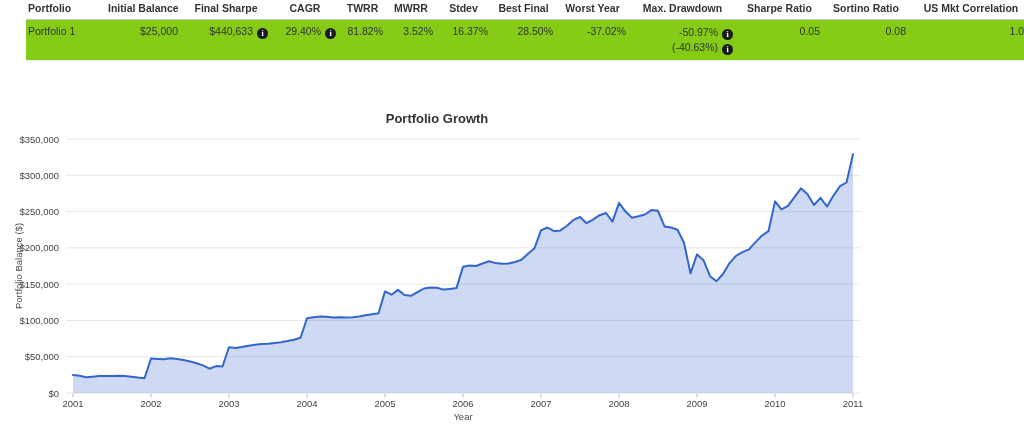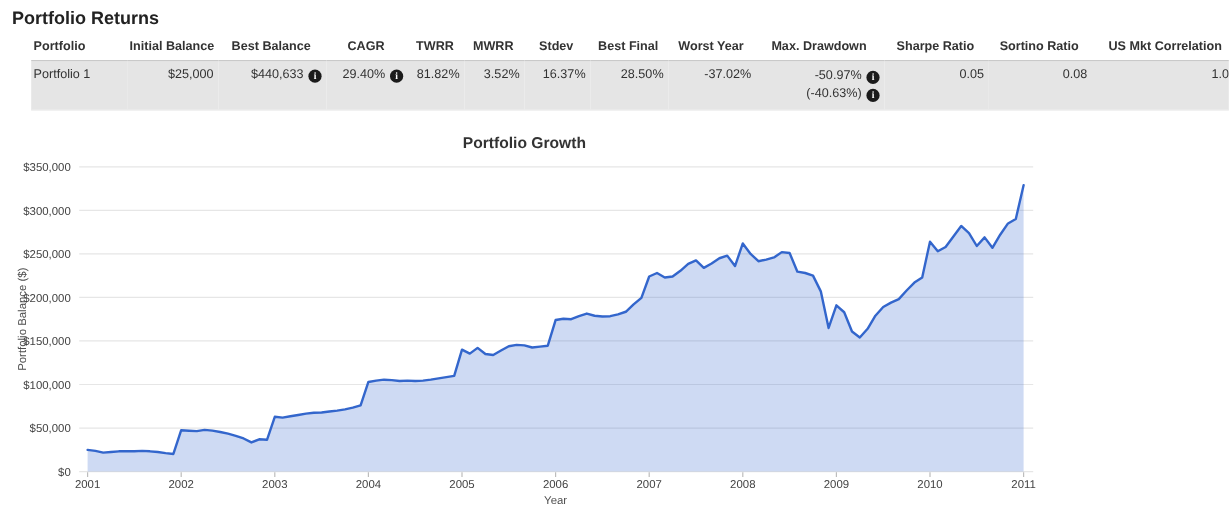--- a/index.html
+++ b/index.html
@@ -7,42 +7,41 @@
               font-family:"Liberation Sans", sans-serif; }
   .page { position:relative; width:1024px; height:428px; }
 
   .page-title { font-size:15px; font-weight:bold; color:#222; padding:7px 0 7px 10px; }
 
   table.stats { border-collapse:collapse; table-layout:fixed; width:1008px; margin-left:26px; }
   table.stats th { font-size:10.5px; font-weight:bold; color:#333; 
                    padding:2px 4px 5px 2px; border-bottom:1px solid #c9c9c9; white-space:nowrap; }
   table.stats th.col-first { text-align:left; }
   table.stats td { font-size:10.5px; color:#333; text-align:right; vertical-align:top;
-                   padding:5px 4px 5px 2px; background:#e5e5e5; border-bottom:1px solid #ebebeb;
+                   padding:5px 4px 5px 2px; background:#84cc16; border-bottom:1px solid #ebebeb;
                    white-space:nowrap; }
   table.stats td.col-first { text-align:left; }
   .mdline { line-height:15px; }
   .info { display:inline-block; width:11px; height:11px; border-radius:50%; background:#1b1b1b;
           color:#ffffff; font-size:8px; font-weight:bold; line-height:11px; text-align:center;
           margin-left:4px; transform:translateY(1px); font-family:"Liberation Serif", serif; }
 
   .footnote { margin:9px 0 0 9px; font-size:10px; color:#8a8a8a; }
   .footnote sup { font-size:8px; margin-right:2px; }
 
   #chart-svg { position:absolute; left:0; top:100px; }
   .ct  { font:bold 13px "Liberation Sans", sans-serif; fill:#333; text-anchor:middle; }
   .at  { font:9.5px "Liberation Sans", sans-serif; fill:#4d4d4d; }
   .tick{ font:9.5px "Liberation Sans", sans-serif; fill:#444; }
 </style>
 </head>
 <body>
 
 <div class="page">
 
-  <div class="page-title">Portfolio Returns</div>
 
   <table class="stats">
     <colgroup>
       <col style="width:80px">
         <col style="width:76px">
         <col style="width:90px">
         <col style="width:68px">
       <col style="width:47px">
         <col style="width:50px">
         <col style="width:55px">
@@ -50,21 +49,21 @@
       <col style="width:73px">
         <col style="width:107px">
         <col style="width:87px">
         <col style="width:86px">
       <col style="width:124px">
     </colgroup>
     <thead>
       <tr>
         <th class="col-first">Portfolio</th>
         <th>Initial Balance</th>
-        <th>Best Balance</th>
+        <th>Final Sharpe</th>
         <th>CAGR</th>
         <th>TWRR</th>
         <th>MWRR</th>
         <th>Stdev</th>
         <th>Best Final</th>
         <th>Worst Year</th>
         <th>Max. Drawdown</th>
         <th>Sharpe Ratio</th>
         <th>Sortino Ratio</th>
         <th>US Mkt Correlation</th>

